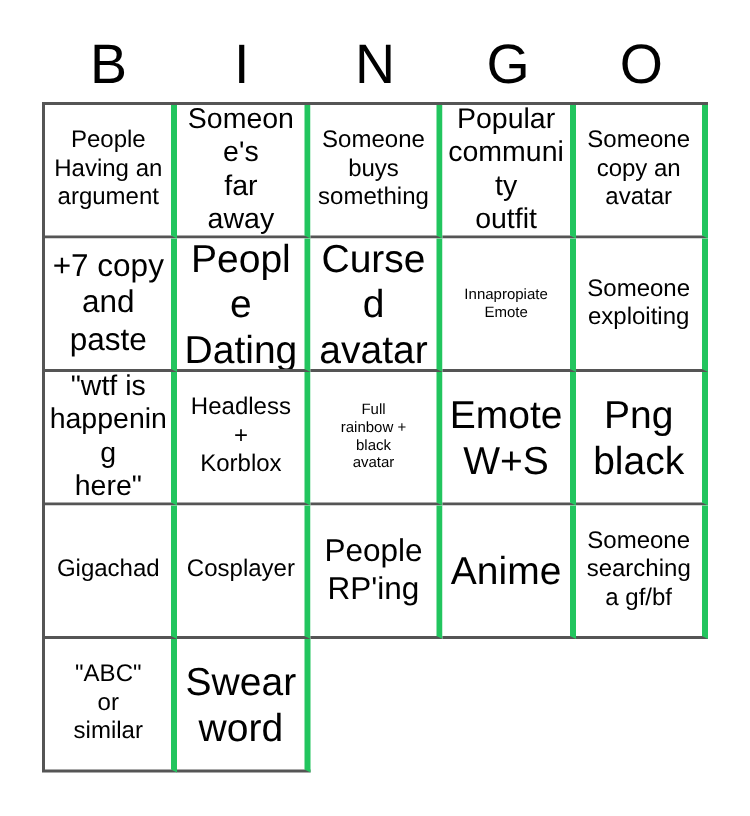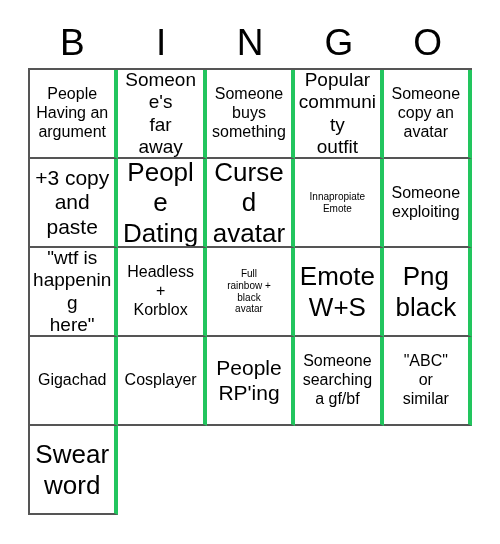--- a/index.html
+++ b/index.html
@@ -109,21 +109,21 @@
         <span class="cell-text">Popular
 community
 outfit</span>
       </div>
       <div class="bingo-cell fs-m">
         <span class="cell-text">Someone
 copy an
 avatar</span>
       </div>
       <div class="bingo-cell fs-l">
-        <span class="cell-text">+3 copy
+        <span class="cell-text">+7 copy
 and
 paste</span>
       </div>
       <div class="bingo-cell fs-xl">
         <span class="cell-text">People
 Dating</span>
       </div>
       <div class="bingo-cell fs-xl">
         <span class="cell-text">Cursed
 avatar</span>
@@ -163,20 +163,23 @@
       <div class="bingo-cell fs-m">
         <span class="cell-text">Gigachad</span>
       </div>
       <div class="bingo-cell fs-m">
         <span class="cell-text">Cosplayer</span>
       </div>
       <div class="bingo-cell fs-l">
         <span class="cell-text">People
 RP'ing</span>
       </div>
+      <div class="bingo-cell fs-xl">
+        <span class="cell-text">Anime</span>
+      </div>
       <div class="bingo-cell fs-m">
         <span class="cell-text">Someone
 searching
 a gf/bf</span>
       </div>
       <div class="bingo-cell fs-m">
         <span class="cell-text">"ABC"
 or
 similar</span>
       </div>

